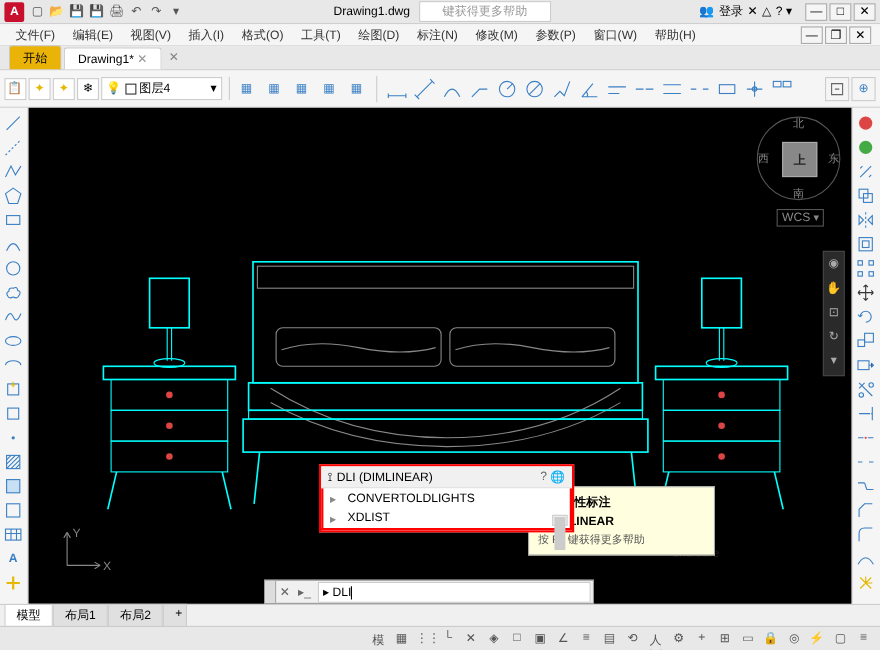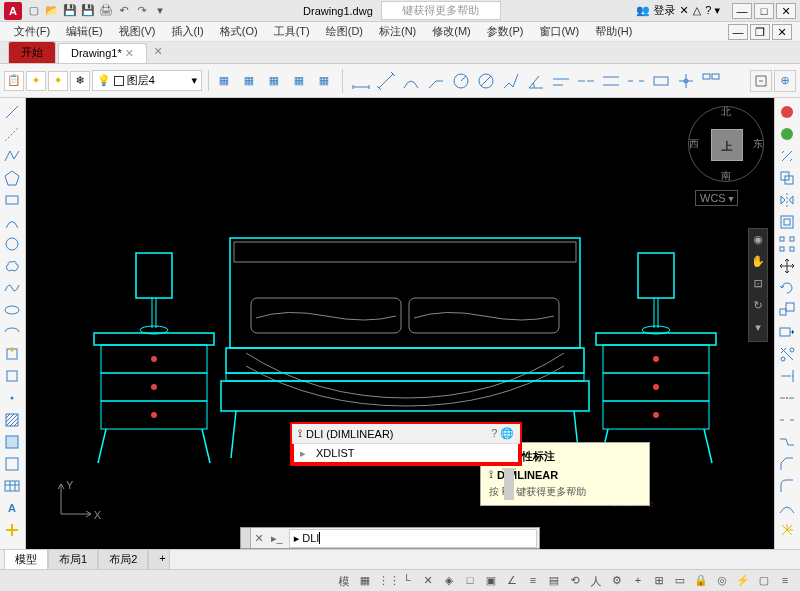--- a/index.html
+++ b/index.html
@@ -11,40 +11,40 @@
 .title-center{flex:1;text-align:center;display:flex;align-items:center;justify-content:center;gap:8px}
 .search-box{background:#fff;border:1px solid #ccc;padding:1px 4px;width:120px;color:#999}
 .title-right{display:flex;gap:4px;align-items:center}
 .win-btns{display:flex;gap:2px;margin-left:8px}
 .win-btn{width:20px;height:16px;border:1px solid #aaa;background:#f5f5f5;text-align:center;line-height:14px;cursor:pointer}
 .menubar{height:20px;background:#f5f5f5;display:flex;align-items:center;padding:0 8px;gap:4px;border-bottom:1px solid #ddd}
 .menu-item{padding:2px 6px;cursor:pointer;color:#333}
 .menu-end{margin-left:auto;display:flex;gap:2px}
 .tabbar{height:22px;background:#e8e8e8;display:flex;align-items:end;padding:0 8px;border-bottom:1px solid #ccc}
 .tab{padding:3px 12px;background:#fff;border:1px solid #ccc;border-bottom:none;border-radius:3px 3px 0 0;margin-right:2px;cursor:pointer}
-.tab.inactive{background:#b91c1c}
+.tab.inactive{background:#eab308}
 .tab-add{width:18px;height:18px;text-align:center;cursor:pointer;color:#888}
 .ribbon{height:34px;background:#f5f5f5;border-bottom:1px solid #ccc;display:flex;align-items:center;padding:0 4px;gap:4px}
 .layer-group{display:flex;align-items:center;gap:2px;border-right:1px solid #ccc;padding-right:6px}
 .layer-btn{width:20px;height:20px;border:1px solid #ccc;background:#fff;cursor:pointer;display:flex;align-items:center;justify-content:center}
 .layer-dd{background:#fff;border:1px solid #ccc;padding:2px 4px;width:110px;display:flex;align-items:center;gap:3px}
 .layer-swatch{width:10px;height:10px;background:#fff;border:1px solid #333}
 .ribbon-icons{display:flex;gap:3px;align-items:center}
 .ribbon-icon{width:22px;height:22px;cursor:pointer;display:flex;align-items:center;justify-content:center;color:#3a7fc4}
 .ribbon-sep{width:1px;height:24px;background:#ccc;margin:0 3px}
 .ribbon-end{margin-left:auto;display:flex;gap:2px}
 .workspace{position:absolute;top:98px;left:26px;right:26px;bottom:42px;background:#000}
 .left-toolbar{position:absolute;top:98px;left:0;width:26px;bottom:42px;background:#f5f5f5;border-right:1px solid #ccc;display:flex;flex-direction:column;gap:2px;padding:4px 2px}
 .right-toolbar{position:absolute;top:98px;right:0;width:26px;bottom:42px;background:#f5f5f5;border-left:1px solid #ccc;display:flex;flex-direction:column;gap:2px;padding:4px 2px}
 .tb-btn{width:20px;height:20px;cursor:pointer;display:flex;align-items:center;justify-content:center;color:#3a7fc4;border:1px solid transparent}
 .viewcube{position:absolute;top:8px;right:8px;width:80px;height:100px}
 .compass{width:76px;height:76px;border:1px solid #555;border-radius:50%;position:relative;margin:0 auto}
 .cube-face{position:absolute;top:22px;left:22px;width:32px;height:32px;background:#888;border:1px solid #aaa;text-align:center;line-height:32px;color:#222;font-weight:bold}
 .compass-label{position:absolute;color:#888;font-size:10px}
-.wcs-label{position:absolute;bottom:0;left:9px;color:#888;font-size:10px;border:1px solid #555;padding:1px 4px}
+.wcs-label{position:absolute;bottom:0;left:20px;color:#888;font-size:10px;border:1px solid #555;padding:1px 4px}
 .ucs-icon{position:absolute;bottom:20px;left:20px;color:#888}
 .nav-bar{position:absolute;top:130px;right:6px;width:20px;background:#2a2a2a;border:1px solid #444;padding:4px 0;display:flex;flex-direction:column;gap:6px;align-items:center}
 .nav-btn{width:16px;height:16px;color:#aaa;cursor:pointer;text-align:center}
 .drawing{position:absolute;top:0;left:0;right:0;bottom:0}
 .autocomplete{position:absolute;left:290px;top:422px;width:232px;background:#fff;border:2px solid red;z-index:10}
 .ac-header{background:#f0f0f0;padding:3px 6px;display:flex;align-items:center;gap:4px;border-bottom:1px solid #ddd}
 .ac-header-icons{margin-left:auto;display:flex;gap:3px;color:#666}
 .ac-list{border:2px solid red;border-top:none;background:#fff}
 .ac-item{padding:3px 6px 3px 22px;cursor:pointer;position:relative}
 .ac-item::before{content:"▸";position:absolute;left:6px;color:#888}
@@ -539,20 +539,21 @@
 <div class="autocomplete">
   <div class="ac-header">
     <span>⟟</span>
     <span>DLI (DIMLINEAR)</span>
     <div class="ac-header-icons">
       <span>?</span>
       <span>🌐</span>
     </div>
   </div>
   <div class="ac-list" style="position:relative">
+    <div class="ac-item">CONVERTOLDLIGHTS</div>
     <div class="ac-item">XDLIST</div>
     <div class="ac-scroll">
         <div style="background:#ccc;height:30px;margin:1px"></div>
       </div>
   </div>
 </div>
 
 <div class="tooltip">
   <div class="tooltip-title">创建线性标注</div>
   <div class="tooltip-sub">

